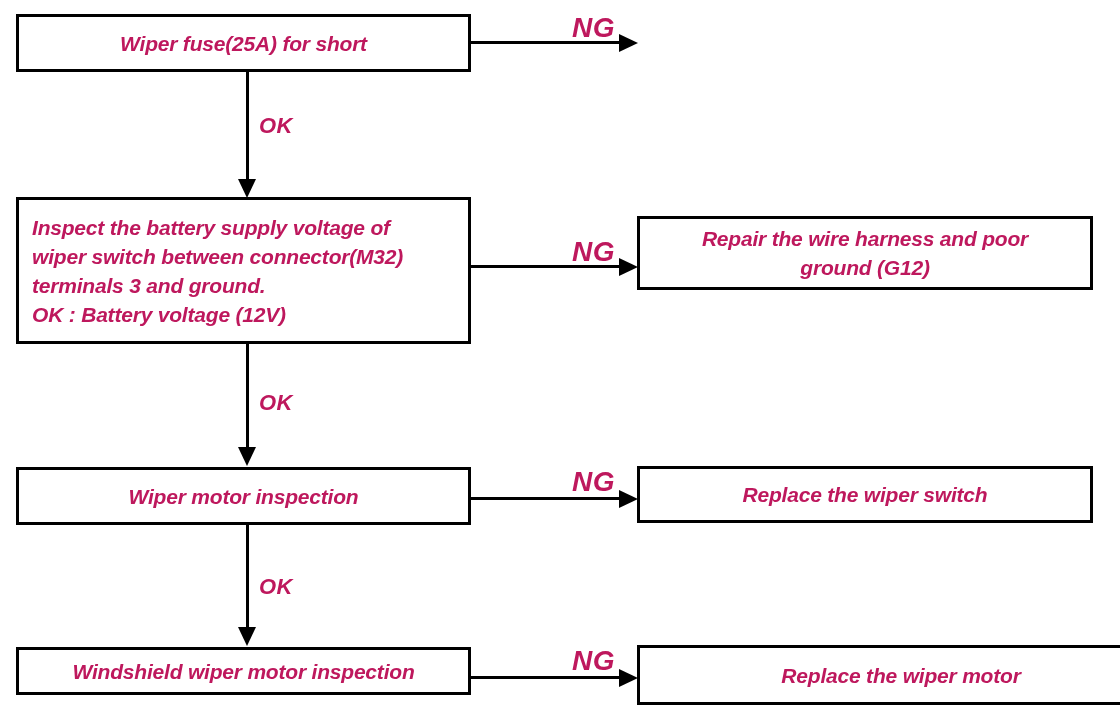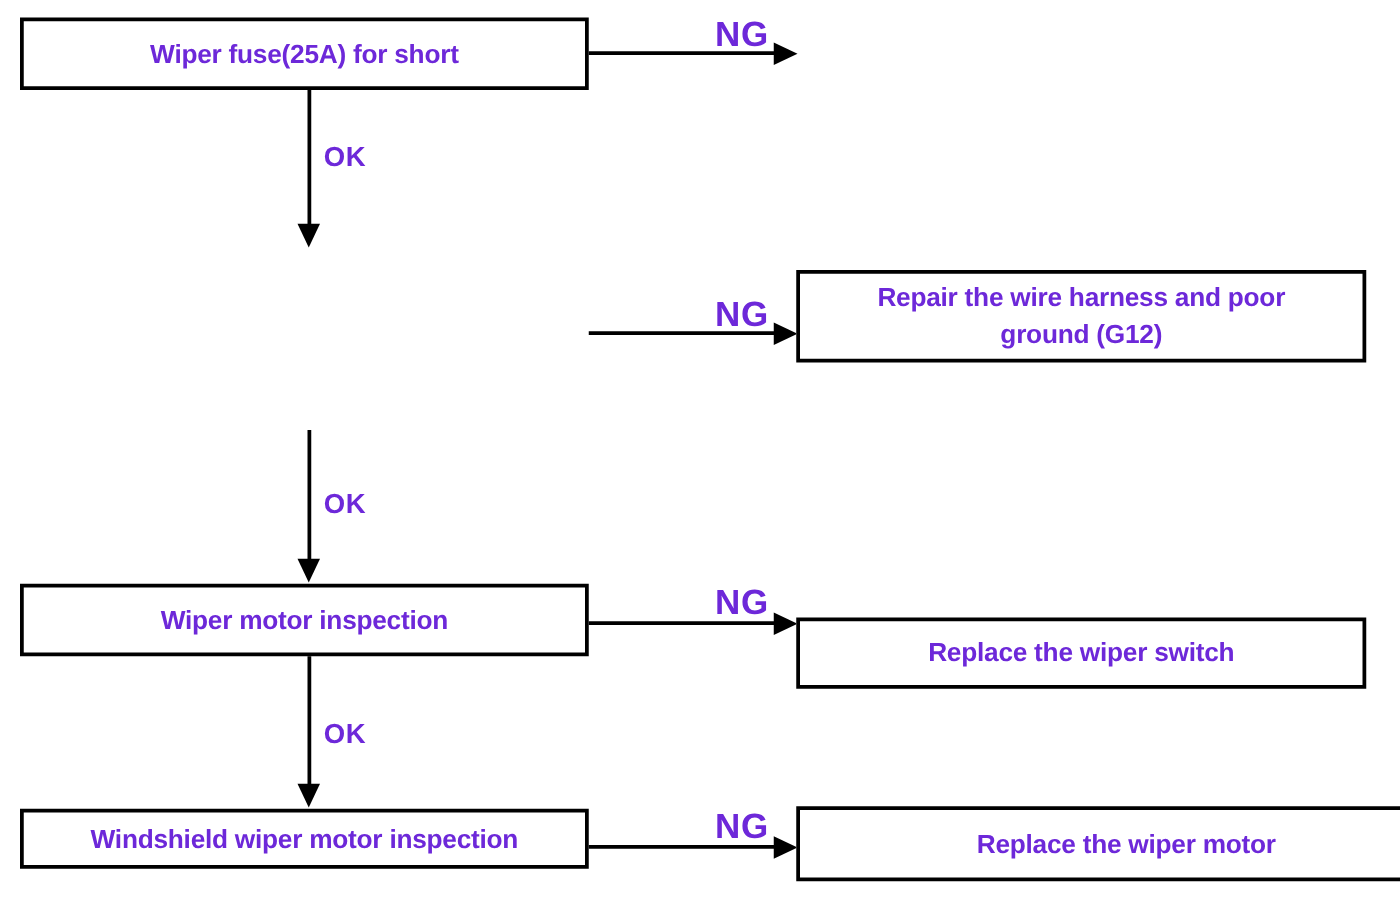--- a/index.html
+++ b/index.html
@@ -6,22 +6,23 @@
     margin: 0;
     padding: 0;
     background: #ffffff;
   }
   .canvas {
     position: relative;
     width: 1120px;
     height: 722px;
     background: #ffffff;
     font-family: "Liberation Sans", "DejaVu Sans", sans-serif;
-    color: #6d28d9;
+    color: #be185d;
     overflow: hidden;
+    font-style: italic;
   }
   .box {
     position: absolute;
     box-sizing: border-box;
     border: 3px solid #000000;
     background: #ffffff;
     display: flex;
     align-items: center;
     justify-content: center;
     font-size: 21px;
@@ -38,21 +39,21 @@
     padding-right: 8px;
   }
   
   .pos-l1 { left: 16px;  top: 14px;  width: 455px; height: 58px; }
   .pos-l2 { left: 16px;  top: 197px; width: 455px; height: 147px; }
   .pos-l3 { left: 16px;  top: 467px; width: 455px; height: 58px; }
   .pos-l4 { left: 16px;  top: 647px; width: 455px; height: 48px; }
   
   .pos-r1 { left: 637px; top: 11px;  width: 456px; height: 59px; }
   .pos-r2 { left: 637px; top: 216px; width: 456px; height: 74px; }
-  .pos-r3 { left: 637px; top: 494px; width: 456px; height: 57px; }
+  .pos-r3 { left: 637px; top: 466px; width: 456px; height: 57px; }
   .pos-r4 { left: 637px; top: 645px; width: 528px; height: 60px; }
 
   .hline {
     position: absolute;
     left: 471px;
     width: 150px;
     height: 3px;
     background: #000000;
   }
   .harrowhead {
@@ -103,20 +104,24 @@
 
   <div class="box pos-l1">Wiper fuse(25A) for short</div>
   <div class="ng-label" style="top:12px;">NG</div>
   <div class="hline" style="top:41px;"></div>
   <div class="harrowhead" style="top:34px;"></div>
 
   <div class="vline" style="top:72px; height:108px;"></div>
   <div class="varrowhead" style="top:179px;"></div>
   <div class="ok-label" style="top:113px;">OK</div>
 
+  <div class="box pos-l2 left-align">Inspect the battery supply voltage of
+wiper switch between connector(M32)
+terminals 3 and ground.
+OK : Battery voltage (12V)</div>
   <div class="ng-label" style="top:236px;">NG</div>
   <div class="hline" style="top:265px;"></div>
   <div class="harrowhead" style="top:258px;"></div>
   <div class="box pos-r2">Repair the wire harness and poor
 ground (G12)</div>
 
   <div class="vline" style="top:344px; height:104px;"></div>
   <div class="varrowhead" style="top:447px;"></div>
   <div class="ok-label" style="top:390px;">OK</div>
 

